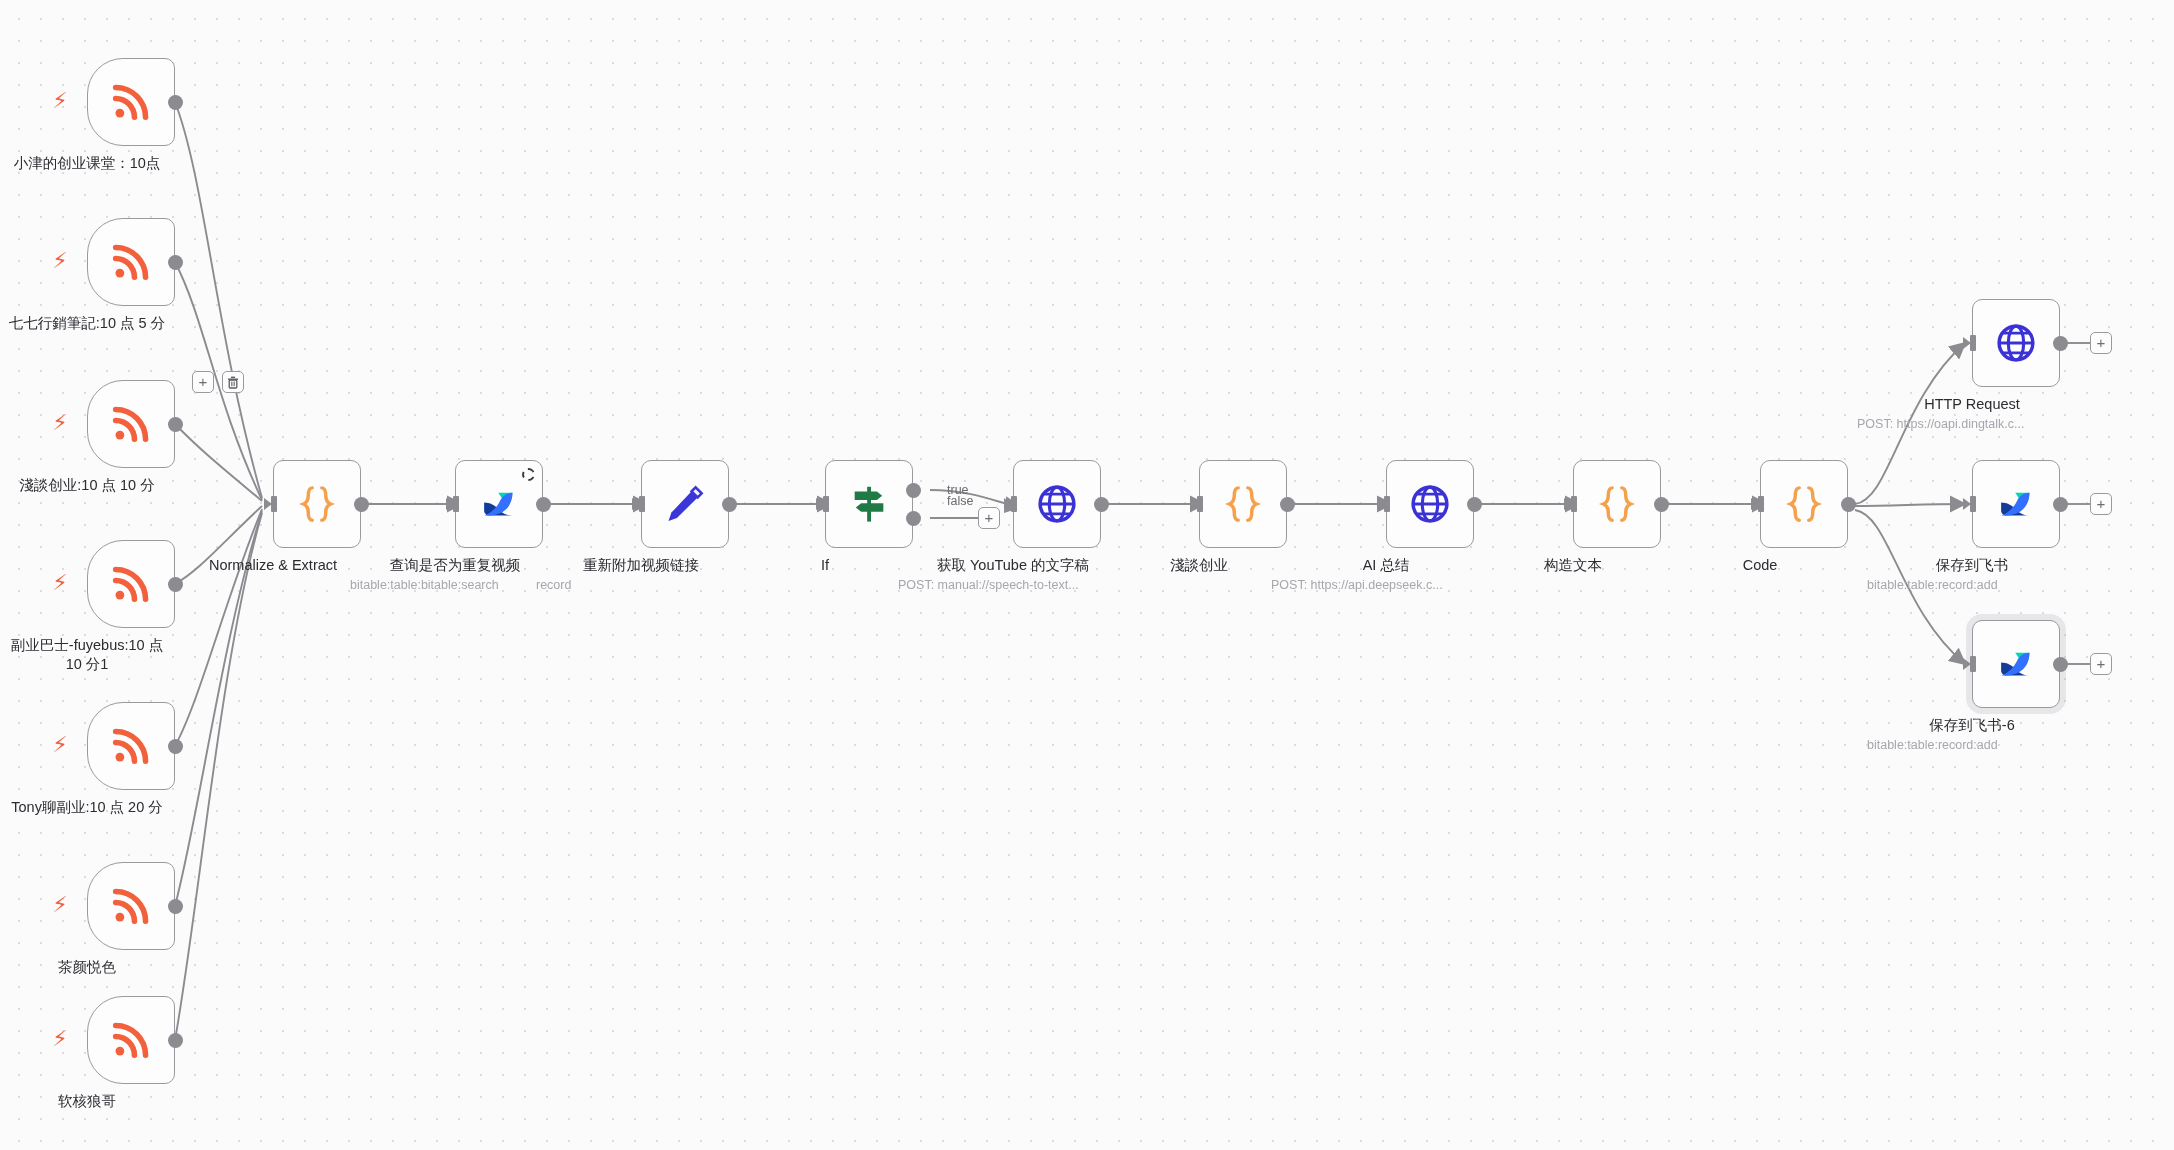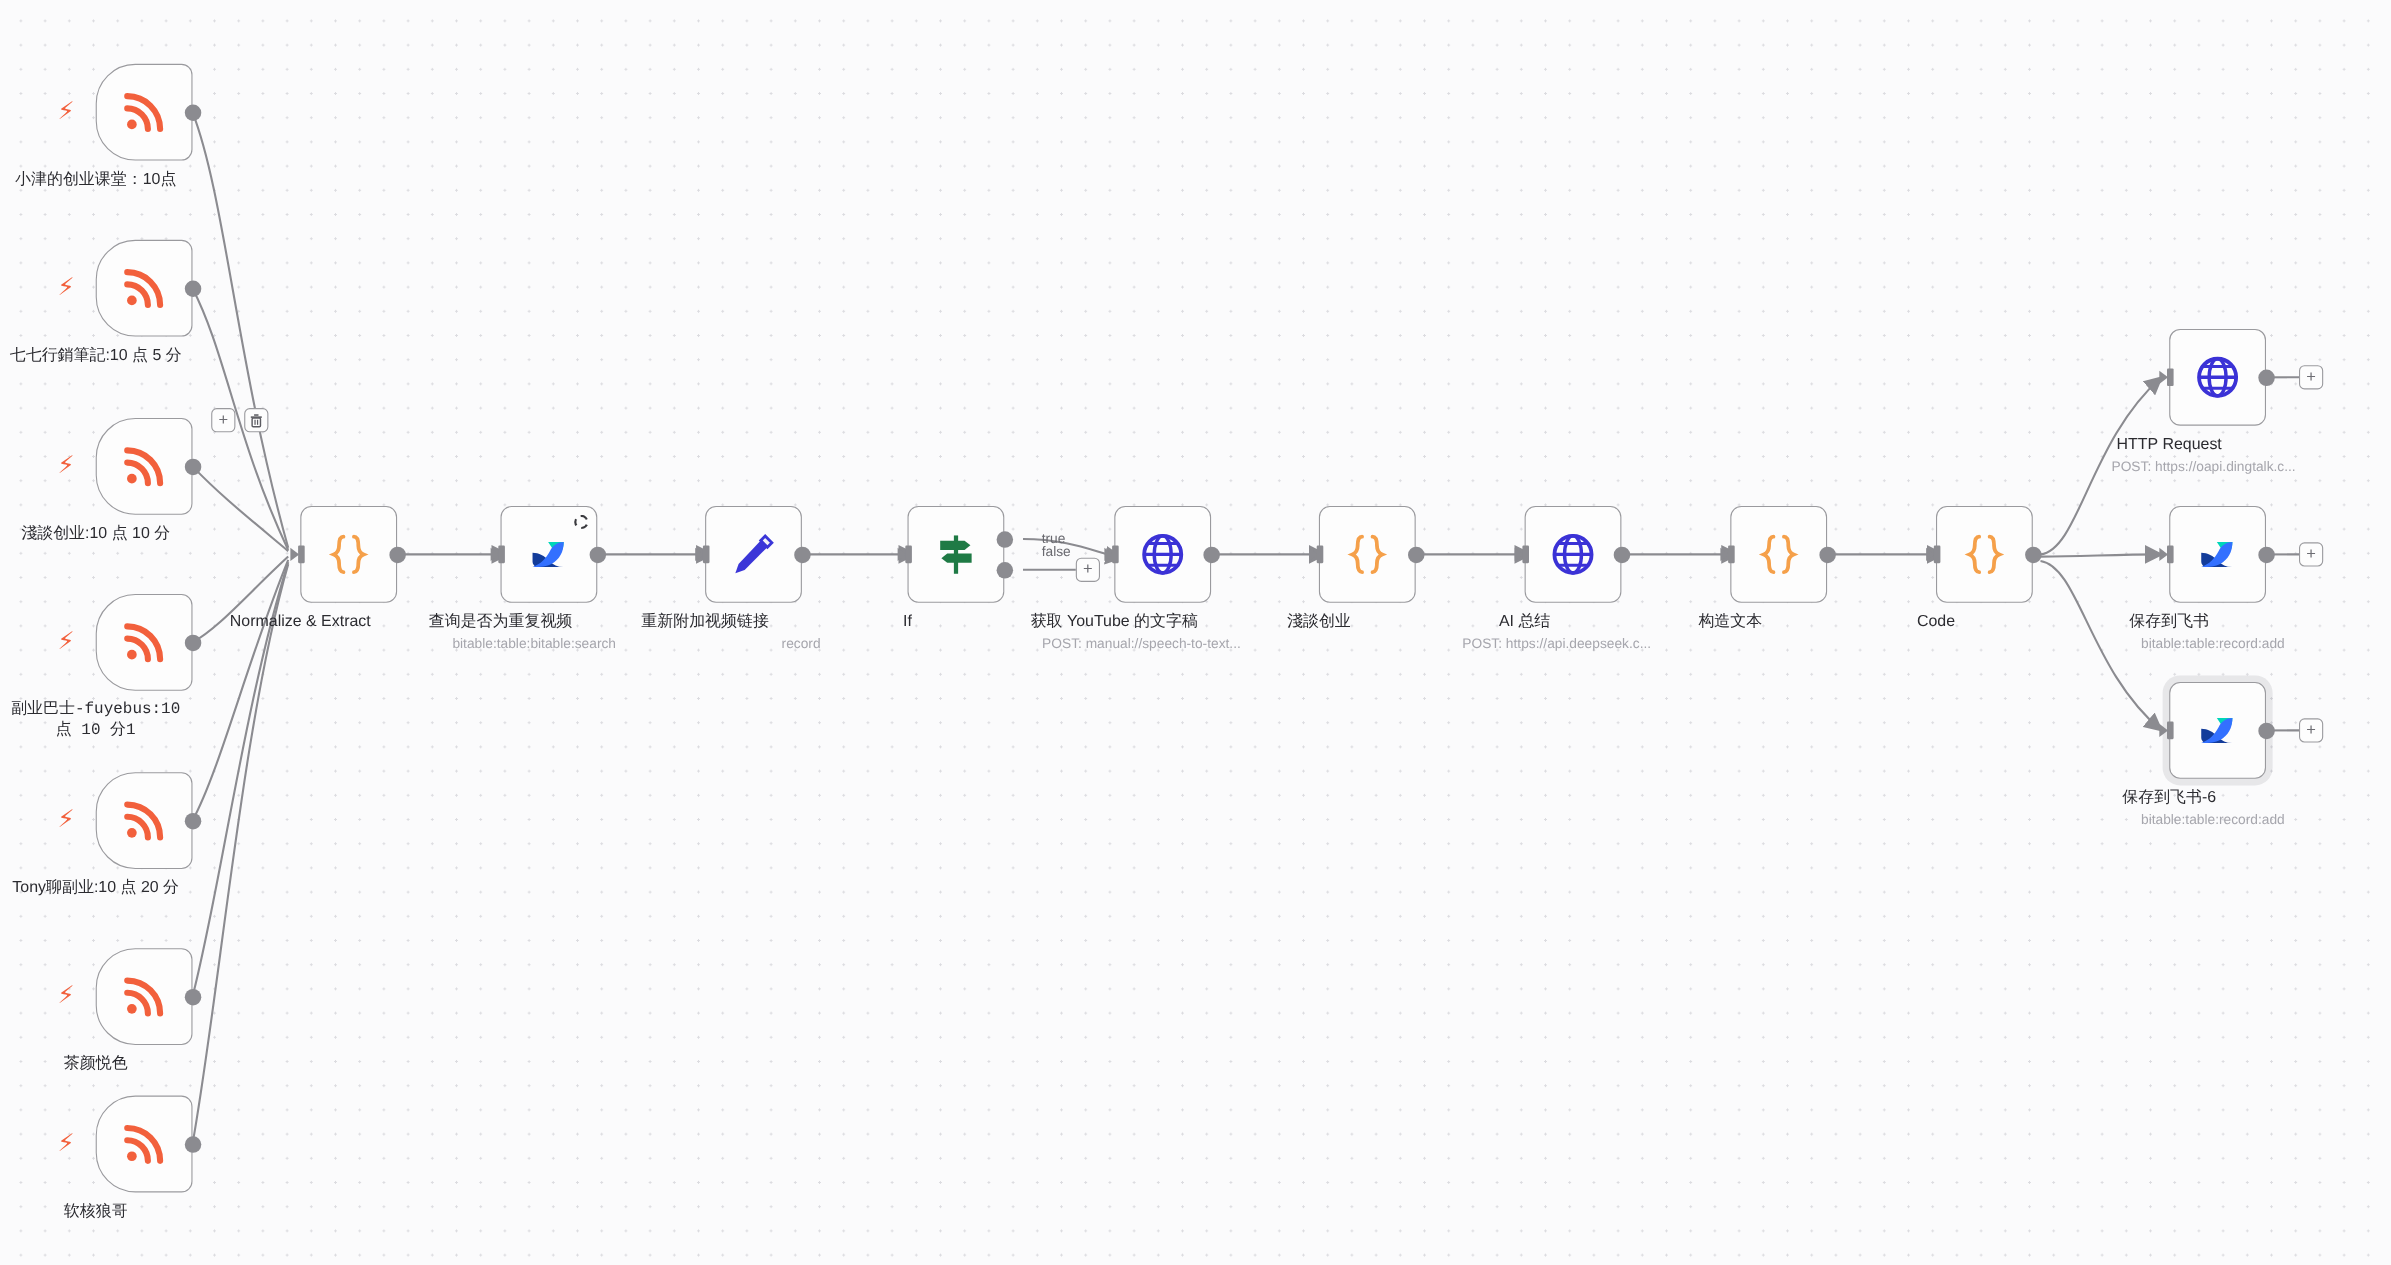--- a/index.html
+++ b/index.html
@@ -56,21 +56,21 @@
     color: #2b2b30;
     line-height: 1.28;
     white-space: normal;
   }
   .node-sub {
     position: absolute;
     top: 96px;
     left: 50%;
     transform: translateX(-50%);
     width: 210px;
-    text-align: right;
+    text-align: left;
     font-size: 12.5px;
     color: #a6a6ad;
     line-height: 1.3;
     white-space: nowrap;
     overflow: hidden;
     text-overflow: ellipsis;
   }
   .node-sub.two { top: 117px; }
   .node-label.wide { width: 230px; }
 
@@ -258,21 +258,21 @@
   <div class="node trigger" style="left:87px; top:540px;">
     <div class="bolt">⚡</div>
     <div class="node-box">
       <svg class="icon" width="46" height="46" viewBox="0 0 24 24">
         <circle cx="6.2" cy="17.8" r="2.3" fill="#f2603c"></circle>
         <path d="M4 10.2a9.8 9.8 0 0 1 9.8 9.8" fill="none" stroke="#f2603c" stroke-width="2.9" stroke-linecap="round"></path>
         <path d="M4 4.4A15.6 15.6 0 0 1 19.6 20" fill="none" stroke="#f2603c" stroke-width="2.9" stroke-linecap="round"></path>
       </svg>
     </div>
     <div class="port-out"></div>
-    <div class="node-label" style="width:170px;font-family:Liberation Mono, monospace;">副业巴士-fuyebus:10 点 10 分1</div>
+    <div class="node-label" style="width:170px;">副业巴士-fuyebus:10 点 10 分1</div>
   </div>
 
   <div class="node trigger" style="left:87px; top:702px;">
     <div class="bolt">⚡</div>
     <div class="node-box">
       <svg class="icon" width="46" height="46" viewBox="0 0 24 24">
         <circle cx="6.2" cy="17.8" r="2.3" fill="#f2603c"></circle>
         <path d="M4 10.2a9.8 9.8 0 0 1 9.8 9.8" fill="none" stroke="#f2603c" stroke-width="2.9" stroke-linecap="round"></path>
         <path d="M4 4.4A15.6 15.6 0 0 1 19.6 20" fill="none" stroke="#f2603c" stroke-width="2.9" stroke-linecap="round"></path>
       </svg>

